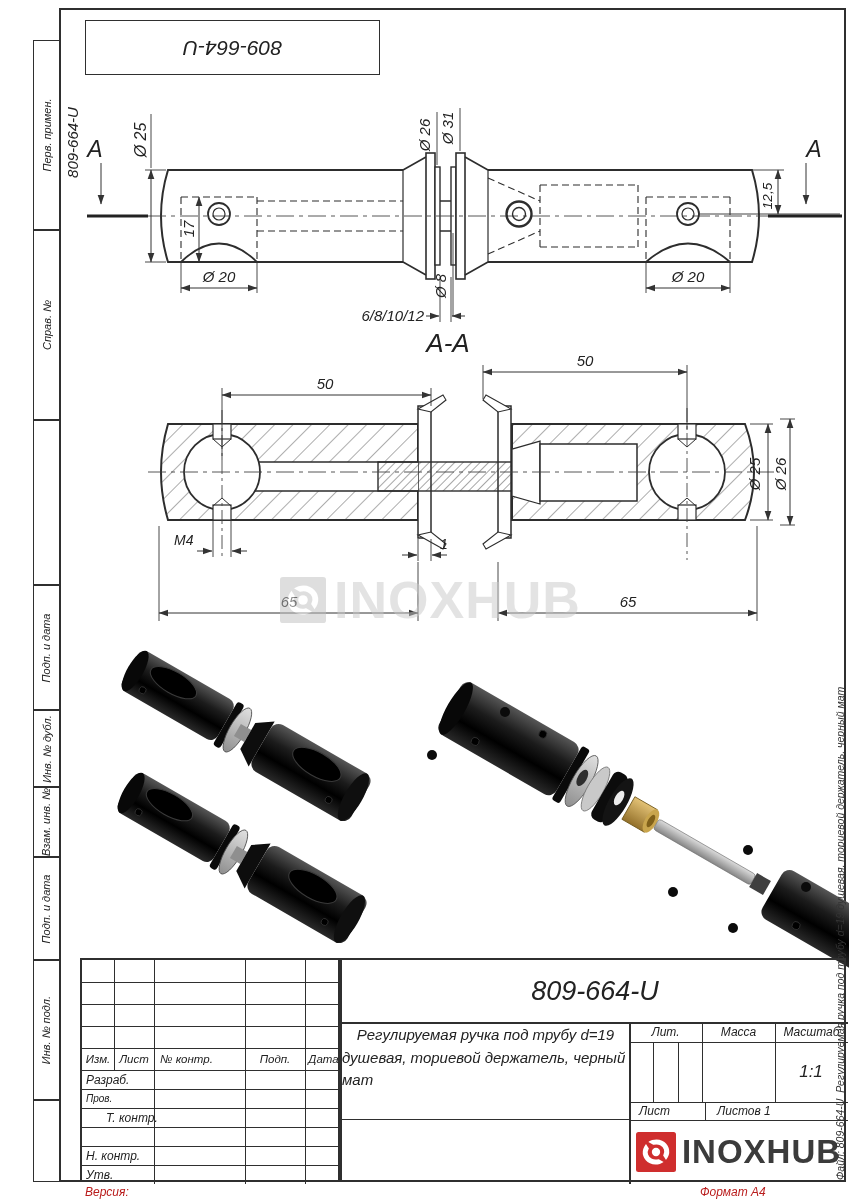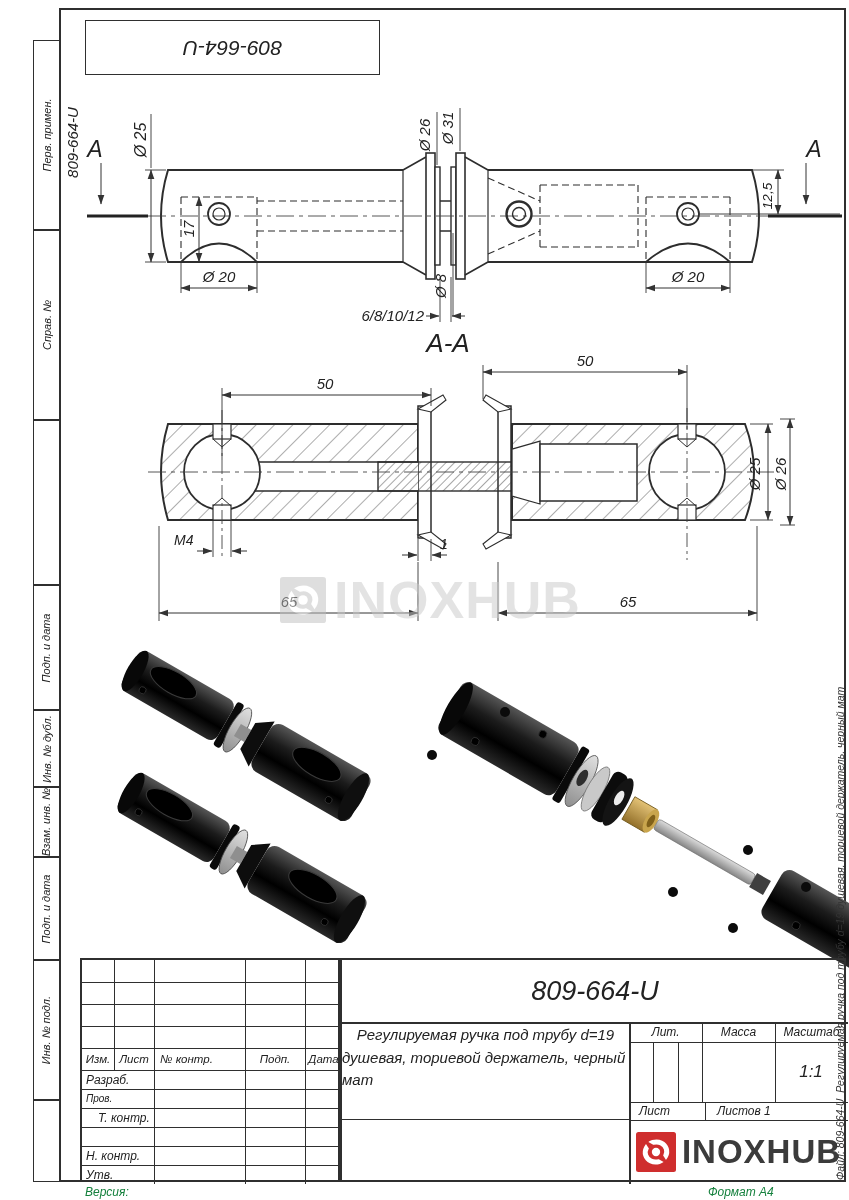--- a/index.html
+++ b/index.html
@@ -10,21 +10,21 @@
   .thick{border-width:2px;}
   .lbl{display:flex;align-items:center;justify-content:center;font-style:italic;}
   .vl{position:absolute;width:1.3px;background:#2f2f2f;}
   .hl{position:absolute;height:1.3px;background:#2f2f2f;}
   .rot-ccw{transform:rotate(-90deg);white-space:nowrap;}
   .sidebar-box{position:absolute;left:33px;width:27px;box-sizing:border-box;
                border:1.4px solid #2f2f2f;display:flex;align-items:center;justify-content:center;}
   .sidebar-box span{font-size:11px;font-style:italic;color:#222;}
   svg text{font-family:"Liberation Sans",sans-serif;font-style:italic;fill:#222;}
   .wordmark{font-style:normal;font-weight:800;letter-spacing:1px;}
-  .small-it{font-style:italic;font-size:12px;color:#15803d;}
+  .small-it{font-style:italic;font-size:12px;color:#b91c1c;}
 </style>
 </head>
 <body>
 
 <div class="sheet">
 
   <div class="cell thick" style="left:59px;top:8px;width:787px;height:1174px;"></div>
 
   <div class="cell lbl" style="left:85px;top:20px;width:295px;height:55px;">
     <span style="transform:rotate(180deg);font-size:21px;font-style:italic;">809-664-U</span>
@@ -304,21 +304,21 @@
     <div class="hl" style="top:167px;left:0;width:260px;"></div>
     <div class="hl" style="top:186px;left:0;width:260px;"></div>
     <div class="hl" style="top:205px;left:0;width:260px;"></div>
     <div class="abs lbl" style="left:0;top:88px;width:32px;height:22px;font-size:11.5px;">Изм.</div>
     <div class="abs lbl" style="left:32px;top:88px;width:40px;height:22px;font-size:11.5px;">Лист</div>
     <div class="abs lbl" style="left:72px;top:88px;width:91px;height:22px;font-size:11.5px;justify-content:flex-start;padding-left:6px;">№ контр.</div>
     <div class="abs lbl" style="left:163px;top:88px;width:60px;height:22px;font-size:11.5px;">Подп.</div>
     <div class="abs lbl" style="left:223px;top:88px;width:37px;height:22px;font-size:11.5px;">Дата</div>
     <div class="abs lbl" style="left:0;top:110px;width:72px;height:19px;font-size:12px;justify-content:flex-start;padding-left:4px;">Разраб.</div>
     <div class="abs lbl" style="left:0;top:129px;width:72px;height:19px;font-size:10px;justify-content:flex-start;padding-left:4px;">Пров.</div>
-    <div class="abs lbl" style="left:0;top:148px;width:72px;height:19px;font-size:12px;justify-content:flex-start;padding-left:16px;">Т. контр.</div>
+    <div class="abs lbl" style="left:8px;top:148px;width:72px;height:19px;font-size:12px;justify-content:flex-start;padding-left:16px;">Т. контр.</div>
     <div class="abs lbl" style="left:0;top:167px;width:72px;height:19px;font-size:12px;justify-content:flex-start;padding-left:4px;"></div>
     <div class="abs lbl" style="left:0;top:186px;width:72px;height:19px;font-size:12px;justify-content:flex-start;padding-left:4px;">Н. контр.</div>
     <div class="abs lbl" style="left:0;top:205px;width:72px;height:19px;font-size:12px;justify-content:flex-start;padding-left:4px;">Утв.</div>
   </div>
 
   <div class="cell thick" style="left:340px;top:958px;width:506px;height:224px;">
     <div class="hl" style="top:62px;left:0;width:506px;height:1.6px;"></div>
     <div class="abs lbl" style="left:0;top:0;width:506px;height:62px;font-size:27px;">809-664-U</div>
     <div class="vl" style="left:287px;top:62px;height:162px;width:1.6px;"></div>
     <div class="abs" style="left:0;top:62px;width:287px;height:97px;display:flex;flex-direction:column;align-items:center;justify-content:flex-start;padding-top:2px;font-style:italic;font-size:15px;line-height:1.5;">
@@ -347,17 +347,17 @@
         <path d="M8,8 L27,19 L20,27 Z" fill="#cf2e2e"></path>
         <path d="M40,40 L21,29 L28,21 Z" fill="#cf2e2e"></path>
         <circle cx="24" cy="24" r="5" fill="#fff"></circle>
       </svg>
       <span class="wordmark" style="font-size:33px;color:#3b3b3b;">INOXHUB</span>
     </div>
   </div>
 
   <div class="abs small-it" style="left:85px;top:1185px;">Версия:</div>
   <div class="abs small-it" style="left:395px;top:1198px;margin-left:40px;">Копировал</div>
-  <div class="abs small-it" style="left:700px;top:1185px;margin-left:8px;">Формат A4</div>
+  <div class="abs small-it" style="left:700px;top:1185px;">Формат A4</div>
 
   <div class="abs" style="left:834px;top:1180px;transform:rotate(-90deg);transform-origin:0 0;white-space:nowrap;font-size:10.5px;font-style:italic;color:#333;">Файл: 809-664-U_Регулируемая ручка под трубу d=19 душевая, ториевой держатель, черный мат</div>
 
 </div>
 
 </body></html>

